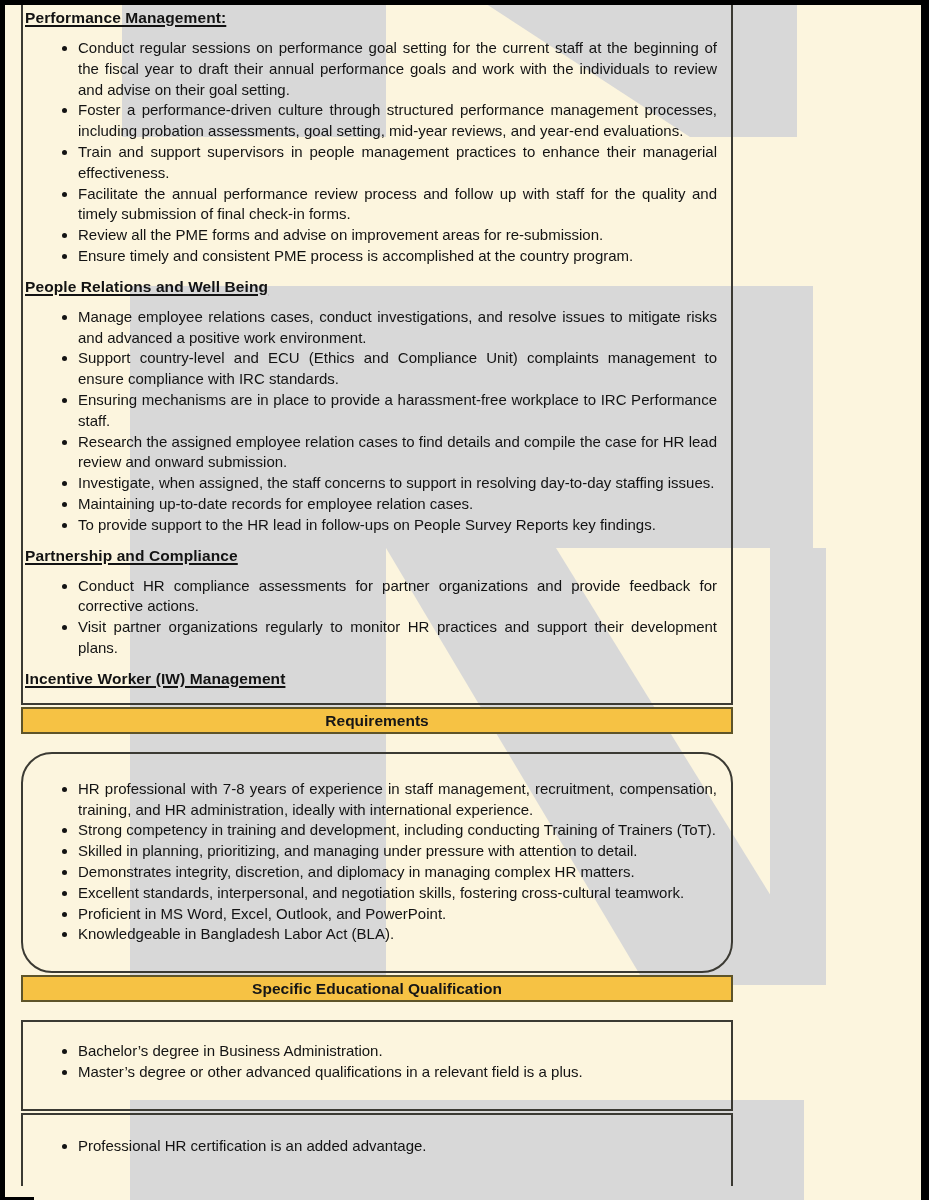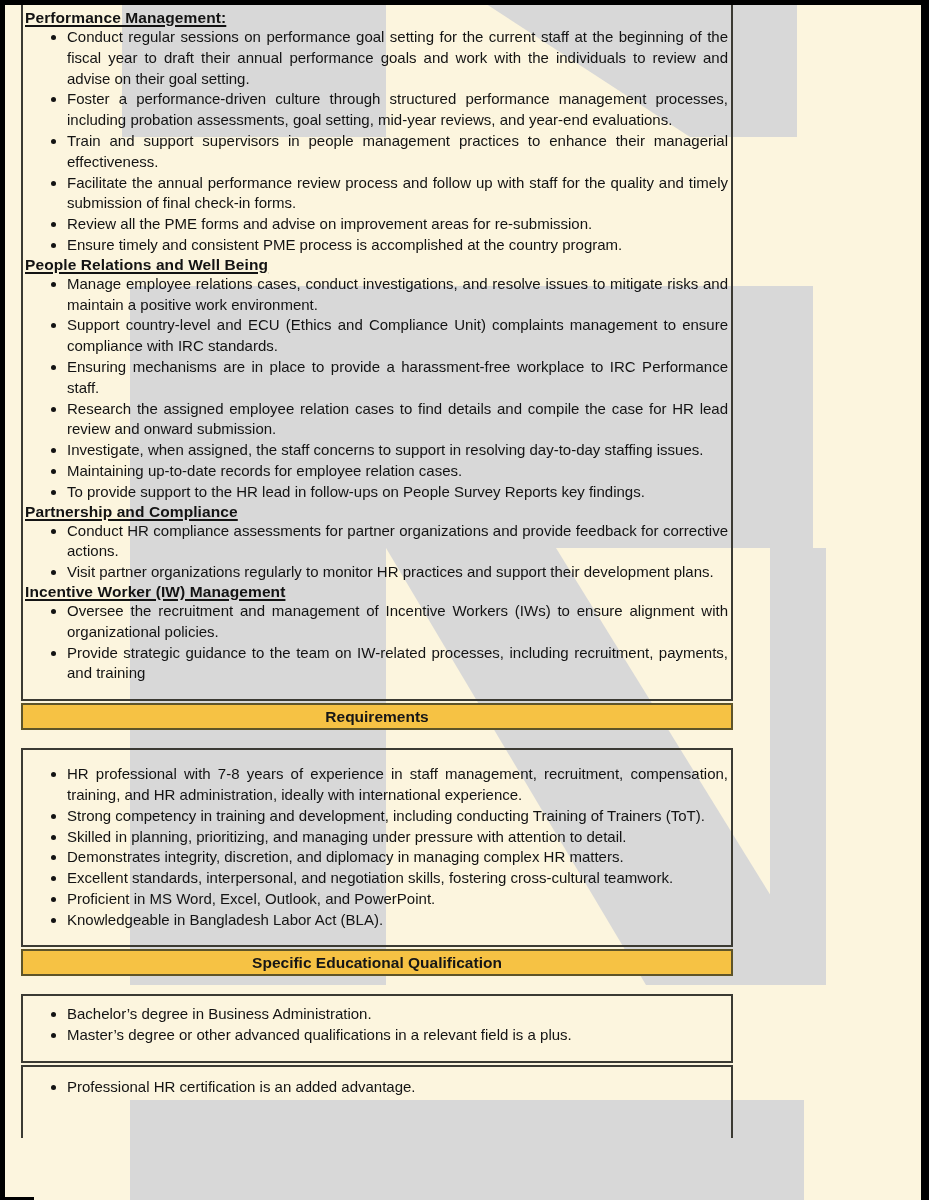--- a/index.html
+++ b/index.html
@@ -27,39 +27,39 @@
   }
   .box{
     border:2px solid #3b3a33;
     border-top:none;
     margin-bottom:2px;
     padding:4px 2px 15px 2px;
     background:transparent;
   }
   .box.bordered{border-top:2px solid #3b3a33;}
   .box.first{padding-top:4px;}
-  .box2{padding-top:14px;padding-bottom:15px;}
+  .box2{padding-top:14px;padding-bottom:15px;border-radius:31px;}
   .box3{padding-top:8px;padding-bottom:15px;}
   .box4{padding-top:10px;padding-bottom:15px;min-height:46px;border-bottom:none;margin-bottom:0;}
   h2.sec-heading{
     font-size:15.5px;line-height:18px;font-weight:700;margin:0;
     text-decoration:underline;
     text-decoration-thickness:1.5px;
     text-underline-offset:2px;
     letter-spacing:0.1px;
   }
   .mt-ul1{margin-top:17px;}
   .mt-h2{margin-top:11px;}
   .mt-ul2{margin-top:26px;}
   .mt-h3{margin-top:20px;}
   .mt-ul3{margin-top:20px;}
   .mt-h4{margin-top:18px;}
   .mt-ul4{margin-top:20px;}
   ul.bullets{
-    margin:0;padding:0 0 0 42px;list-style:disc outside;
+    margin:11px;padding:0 0 0 42px;list-style:disc outside;
   }
   ul.bullets li{
     font-size:15px;line-height:20.8px;
     text-align:justify;
     padding-right:1px;
   }
   .banner{
     border:2px solid #5e5429;
     background:#f6c244;
     margin-bottom:18px;
@@ -105,40 +105,36 @@
       <li>Conduct regular sessions on performance goal setting for the current staff at the beginning of the fiscal year to draft their annual performance goals and work with the individuals to review and advise on their goal setting.</li>
       <li>Foster a performance-driven culture through structured performance management processes, including probation assessments, goal setting, mid-year reviews, and year-end evaluations.</li>
       <li>Train and support supervisors in people management practices to enhance their managerial effectiveness.</li>
       <li>Facilitate the annual performance review process and follow up with staff for the quality and timely submission of final check-in forms.</li>
       <li>Review all the PME forms and advise on improvement areas for re-submission.</li>
       <li>Ensure timely and consistent PME process is accomplished at the country program.</li>
     </ul>
 
     <h2 class="sec-heading mt-h2">People Relations and Well Being</h2>
     <ul class="bullets mt-ul2">
-      <li>Manage employee relations cases, conduct investigations, and resolve issues to mitigate risks and maintain a positive work environment.</li>
+      <li>Manage employee relations cases, conduct investigations, and resolve issues to mitigate risks and advanced a positive work environment.</li>
       <li>Support country-level and ECU (Ethics and Compliance Unit) complaints management to ensure compliance with IRC standards.</li>
       <li>Ensuring mechanisms are in place to provide a harassment-free workplace to IRC Performance staff.</li>
       <li>Research the assigned employee relation cases to find details and compile the case for HR lead review and onward submission.</li>
       <li>Investigate, when assigned, the staff concerns to support in resolving day-to-day staffing issues.</li>
       <li>Maintaining up-to-date records for employee relation cases.</li>
       <li>To provide support to the HR lead in follow-ups on People Survey Reports key findings.</li>
     </ul>
 
     <h2 class="sec-heading mt-h3">Partnership and Compliance</h2>
     <ul class="bullets mt-ul3">
       <li>Conduct HR compliance assessments for partner organizations and provide feedback for corrective actions.</li>
       <li>Visit partner organizations regularly to monitor HR practices and support their development plans.</li>
     </ul>
 
     <h2 class="sec-heading mt-h4">Incentive Worker (IW) Management</h2>
-    <ul class="bullets mt-ul4">
-      <li>Oversee the recruitment and management of Incentive Workers (IWs) to ensure alignment with organizational policies.</li>
-      <li>Provide strategic guidance to the team on IW-related processes, including recruitment, payments, and training</li>
-    </ul>
   </section>
 
   <div class="banner">Requirements</div>
   <section class="box bordered box2">
     <ul class="bullets">
       <li>HR professional with 7-8 years of experience in staff management, recruitment, compensation, training, and HR administration, ideally with international experience.</li>
       <li>Strong competency in training and development, including conducting Training of Trainers (ToT).</li>
       <li>Skilled in planning, prioritizing, and managing under pressure with attention to detail.</li>
       <li>Demonstrates integrity, discretion, and diplomacy in managing complex HR matters.</li>
       <li>Excellent standards, interpersonal, and negotiation skills, fostering cross-cultural teamwork.</li>

